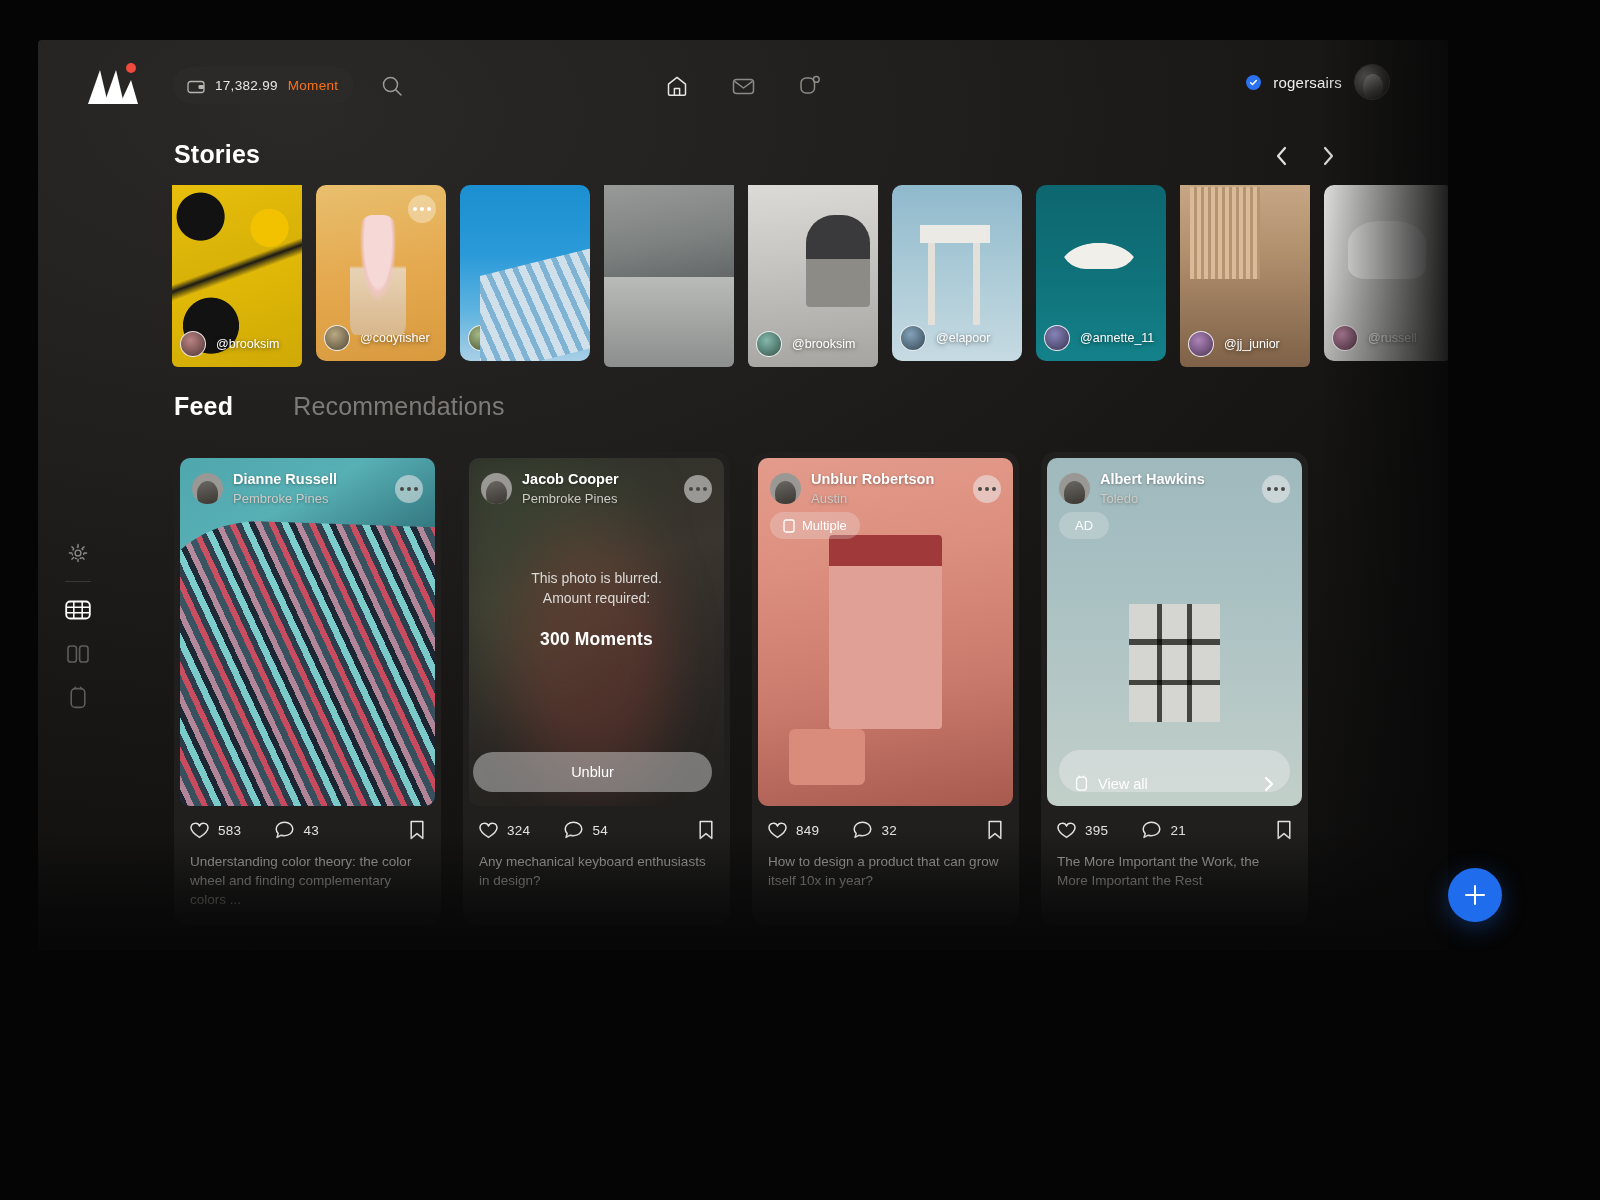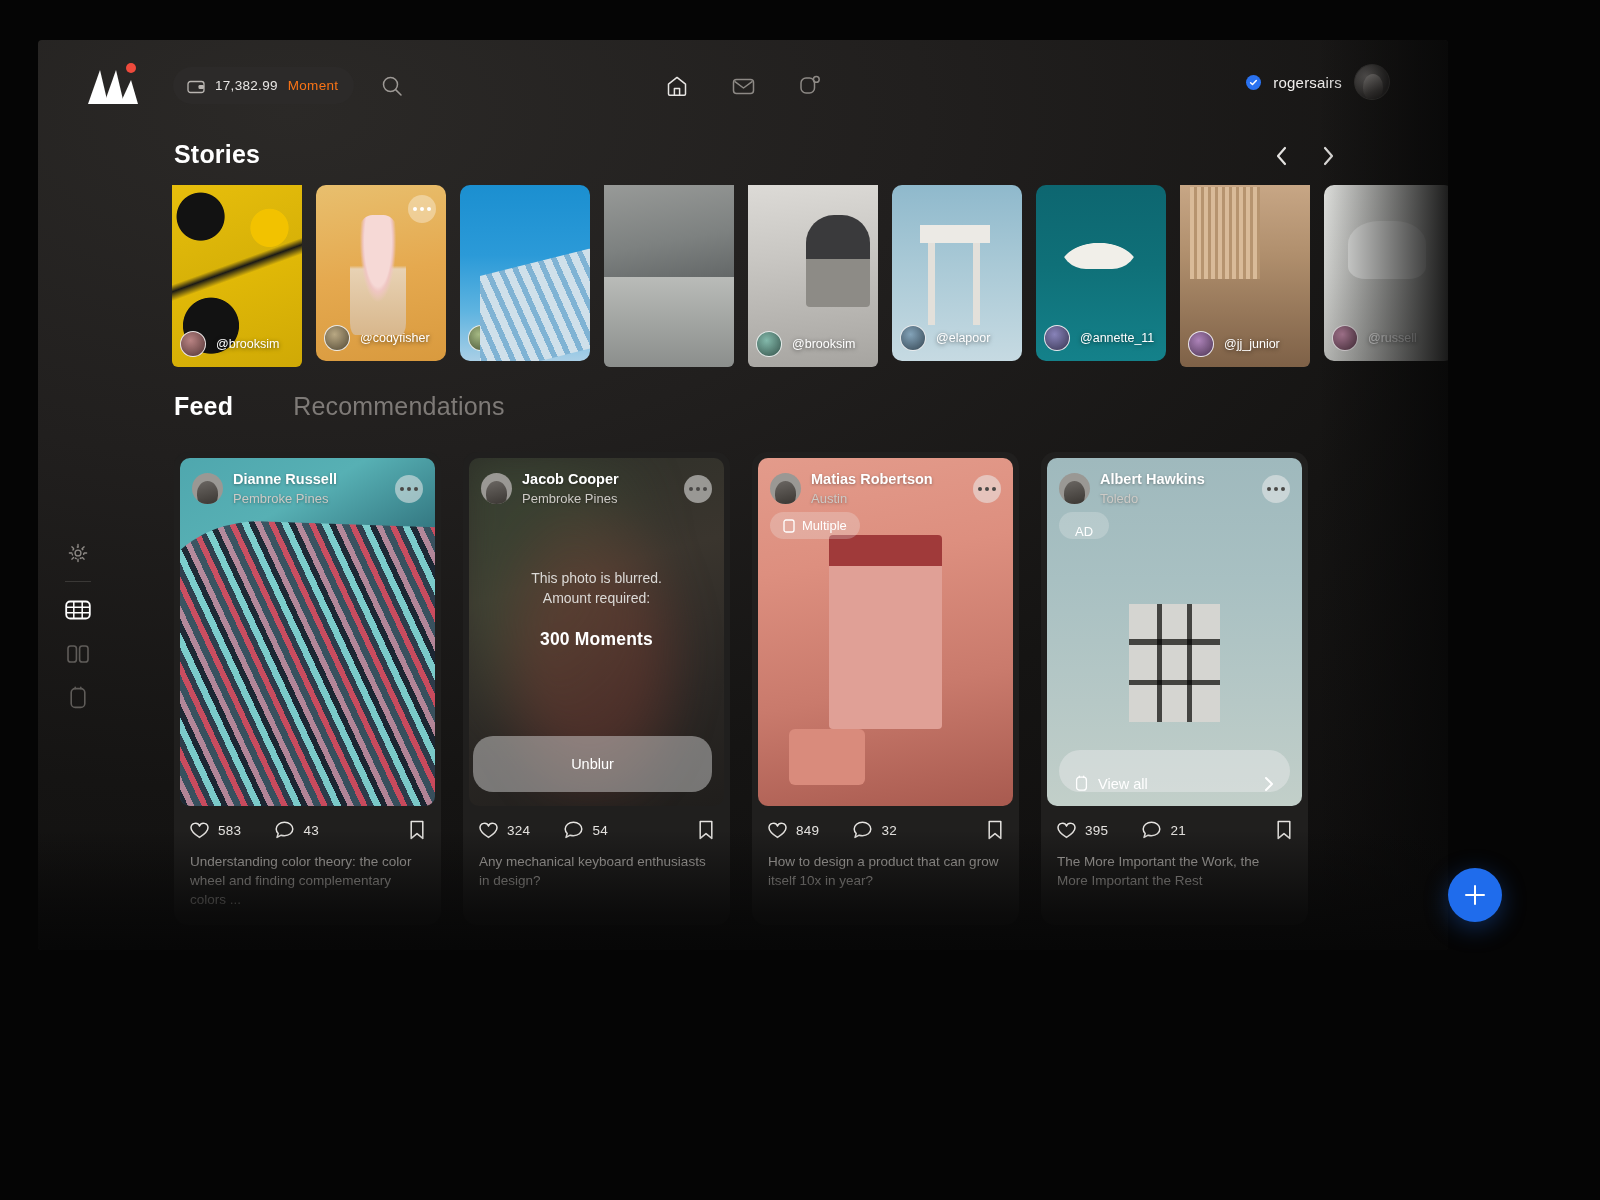--- a/index.html
+++ b/index.html
@@ -262,32 +262,32 @@
 
   .chip {
     position: absolute; left: 12px; top: 54px; z-index: 3;
     height: 27px;
     display: inline-flex; align-items: center; gap: 7px;
     padding: 0 13px;
     border-radius: 14px;
     background: rgba(240,240,240,.26);
     color: #fff; font-size: 13px;
   }
-  .chip.ad { padding: 0 16px; align-items: flex-end; }
+  .chip.ad { padding: 0 16px; }
 
   .blur-overlay {
     position: absolute; inset: 0; z-index: 2;
     display: flex; flex-direction: column; align-items: center;
     padding-top: 110px;
   }
   .blur-line { color: #dcdad7; font-size: 14px; line-height: 1.45; text-align: center; }
   .blur-amount { color: #ffffff; font-size: 17.5px; font-weight: 700; margin-top: 20px; letter-spacing: .2px; }
   .unblur-btn {
     position: absolute; left: 4px; right: 12px; bottom: 14px;
-    height: 56px; border-radius: 20px;
+    height: 40px; border-radius: 20px;
     background: rgba(225,225,225,.45);
     color: #ffffff; font-size: 14.5px;
     display: flex; align-items: center; justify-content: center;
     cursor: pointer; border: none;
   }
 
   .viewall-btn {
     position: absolute; left: 12px; right: 12px; bottom: 14px;
     height: 42px; border-radius: 21px;
     background: rgba(226,229,230,.55);
@@ -595,21 +595,21 @@
                   <path d="M2.2 1.4 h11.6 v17 L8 13.6 L2.2 18.4 Z" fill="none" stroke="#e6e4e1" stroke-width="1.5" stroke-linejoin="round"></path>
                 </svg>
               </span>
             </div>
             <div class="card-caption">Any mechanical keyboard enthusiasts in design?</div>
           </div>
           <div class="card">
             <div class="card-media m-matias">
               <div class="card-head">
                 <span class="c-avatar"></span>
-                <span class="c-names"><span class="c-name">Matias Robertson</span><br><span class="c-loc">Austin</span></span>
+                <span class="c-names"><span class="c-name">Unblur Robertson</span><br><span class="c-loc">Austin</span></span>
                 <span class="c-more">
                   <i></i>
                   <i></i>
                   <i></i>
                 </span>
               </div>
               <span class="chip">
                 <svg width="12" height="14" viewBox="0 0 12 14">
                   <rect x="1" y="1" width="10" height="12" rx="2" fill="none" stroke="#ffffff" stroke-width="1.3"></rect>
                 </svg>

